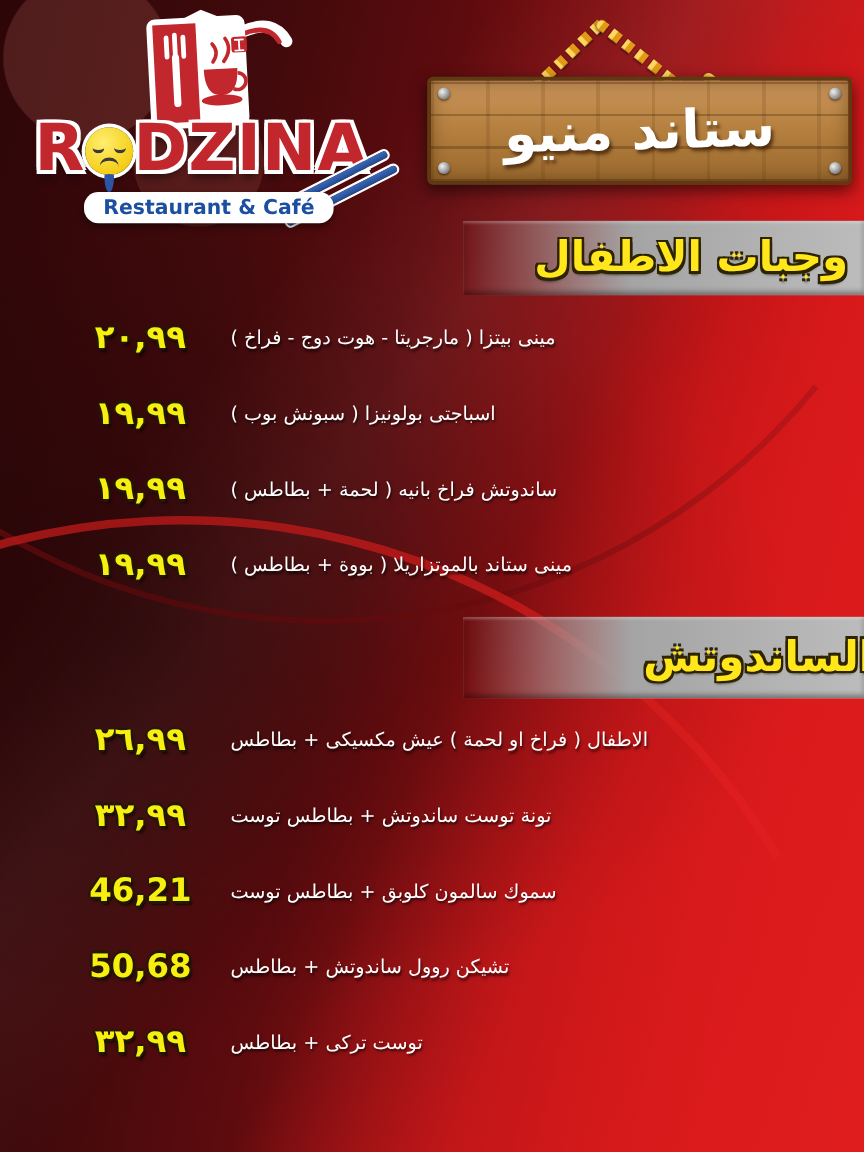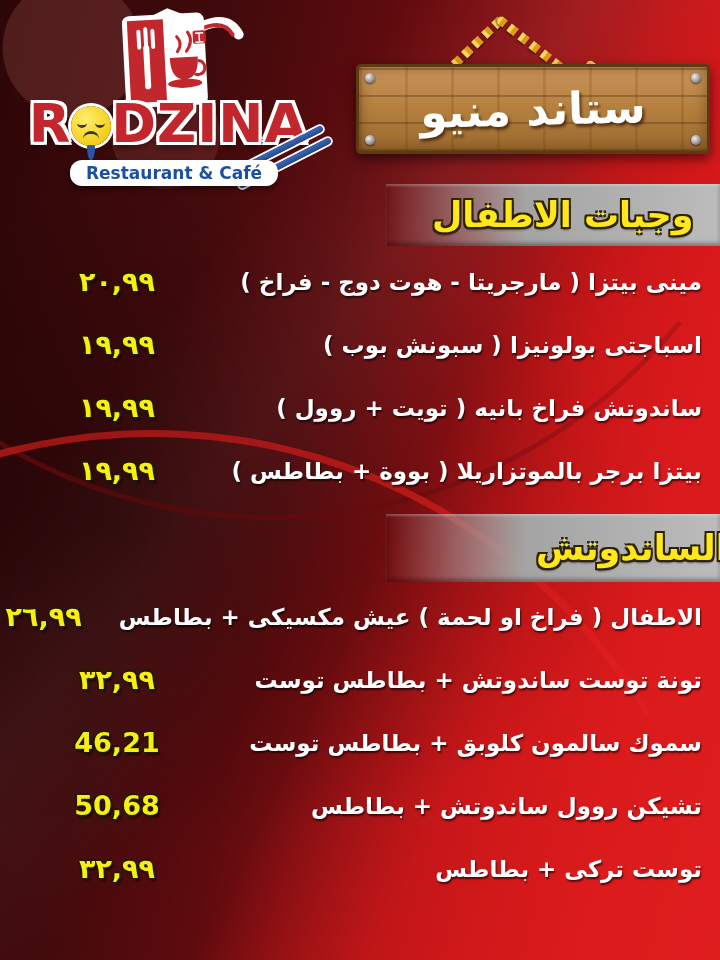--- a/index.html
+++ b/index.html
@@ -63,31 +63,31 @@
   .hook{position:absolute;width:26px;height:9px;border-radius:5px;background:linear-gradient(180deg,#ffd65e,#d98f10);box-shadow:0 1px 2px rgba(0,0,0,.6);}
   .hook.hl{left:430px;top:72px;transform:rotate(-44deg);}
   .hook.hr{left:584px;top:66px;transform:rotate(38deg);}
 
   
   .bar{position:absolute;right:0;display:flex;align-items:center;
     background:linear-gradient(90deg,rgba(160,160,160,0) 0,rgba(160,160,160,.55) 70px,#a4a4a4 140px,#bcbcbc 100%);
     box-shadow:inset 0 2px 2px rgba(255,255,255,.25), inset 0 -3px 4px rgba(0,0,0,.35);}
   .bar1{left:386px;top:184px;height:62px;}
   .bar2{left:386px;top:514px;height:68px;}
-  .bar-title{direction:rtl;width:100%;text-align:left;color:#ffe71c;font-weight:bold;font-size:35px;
+  .bar-title{direction:rtl;width:100%;text-align:center;color:#ffe71c;font-weight:bold;font-size:35px;
     text-shadow:-2px -2px 0 #2e2300,2px -2px 0 #2e2300,-2px 2px 0 #2e2300,2px 2px 0 #2e2300,0 3px 2px rgba(0,0,0,.55);}
   .bar1 .bar-title{padding-left:46px;}
   .bar2 .bar-title{padding-left:150px;}
 
   
   .rows{position:absolute;left:0;right:0;}
   .rows.kids{top:250px;}
   .rows.sandwich{top:585px;}
   .row{height:63px;display:flex;align-items:center;padding:0 18px 0 42px;direction:rtl;}
-  .item-name{flex:1;text-align:right;color:#fff;font-weight:bold;font-size:23px;direction:rtl;
+  .item-name{flex:1;text-align:left;color:#fff;font-weight:normal;font-size:16px;direction:rtl;
     text-shadow:1px 2px 2px rgba(0,0,0,.65);white-space:nowrap;}
   .item-price{width:150px;flex:none;text-align:center;direction:ltr;color:#f8ef10;font-weight:bold;font-size:27px;
     text-shadow:-2px 0 0 #201900,2px 0 0 #201900,0 -2px 0 #201900,0 2px 0 #201900,2px 3px 2px rgba(0,0,0,.6);}
 </style>
 </head>
 <body>
 
 <div class="page">
   <div class="sheen"></div>
   <div class="arc2"></div>
@@ -139,25 +139,25 @@
   <div class="rows kids">
     <div class="row">
       <div class="item-name">مينى بيتزا ( مارجريتا - هوت دوج - فراخ )</div>
       <div class="item-price">٢٠,٩٩</div>
     </div>
     <div class="row">
       <div class="item-name">اسباجتى بولونيزا ( سبونش بوب )</div>
       <div class="item-price">١٩,٩٩</div>
     </div>
     <div class="row">
-      <div class="item-name">ساندوتش فراخ بانيه ( تويت + روول )</div>
+      <div class="item-name">ساندوتش فراخ بانيه ( لحمة + بطاطس )</div>
       <div class="item-price">١٩,٩٩</div>
     </div>
     <div class="row">
-      <div class="item-name">بيتزا برجر بالموتزاريلا ( بووة + بطاطس )</div>
+      <div class="item-name">مينى ستاند بالموتزاريلا ( بووة + بطاطس )</div>
       <div class="item-price">١٩,٩٩</div>
     </div>
   </div>
 
   <div class="bar bar2">
     <div class="bar-title">الساندوتش</div>
   </div>
   <div class="rows sandwich">
     <div class="row">
       <div class="item-name">الاطفال ( فراخ او لحمة ) عيش مكسيكى + بطاطس</div>

